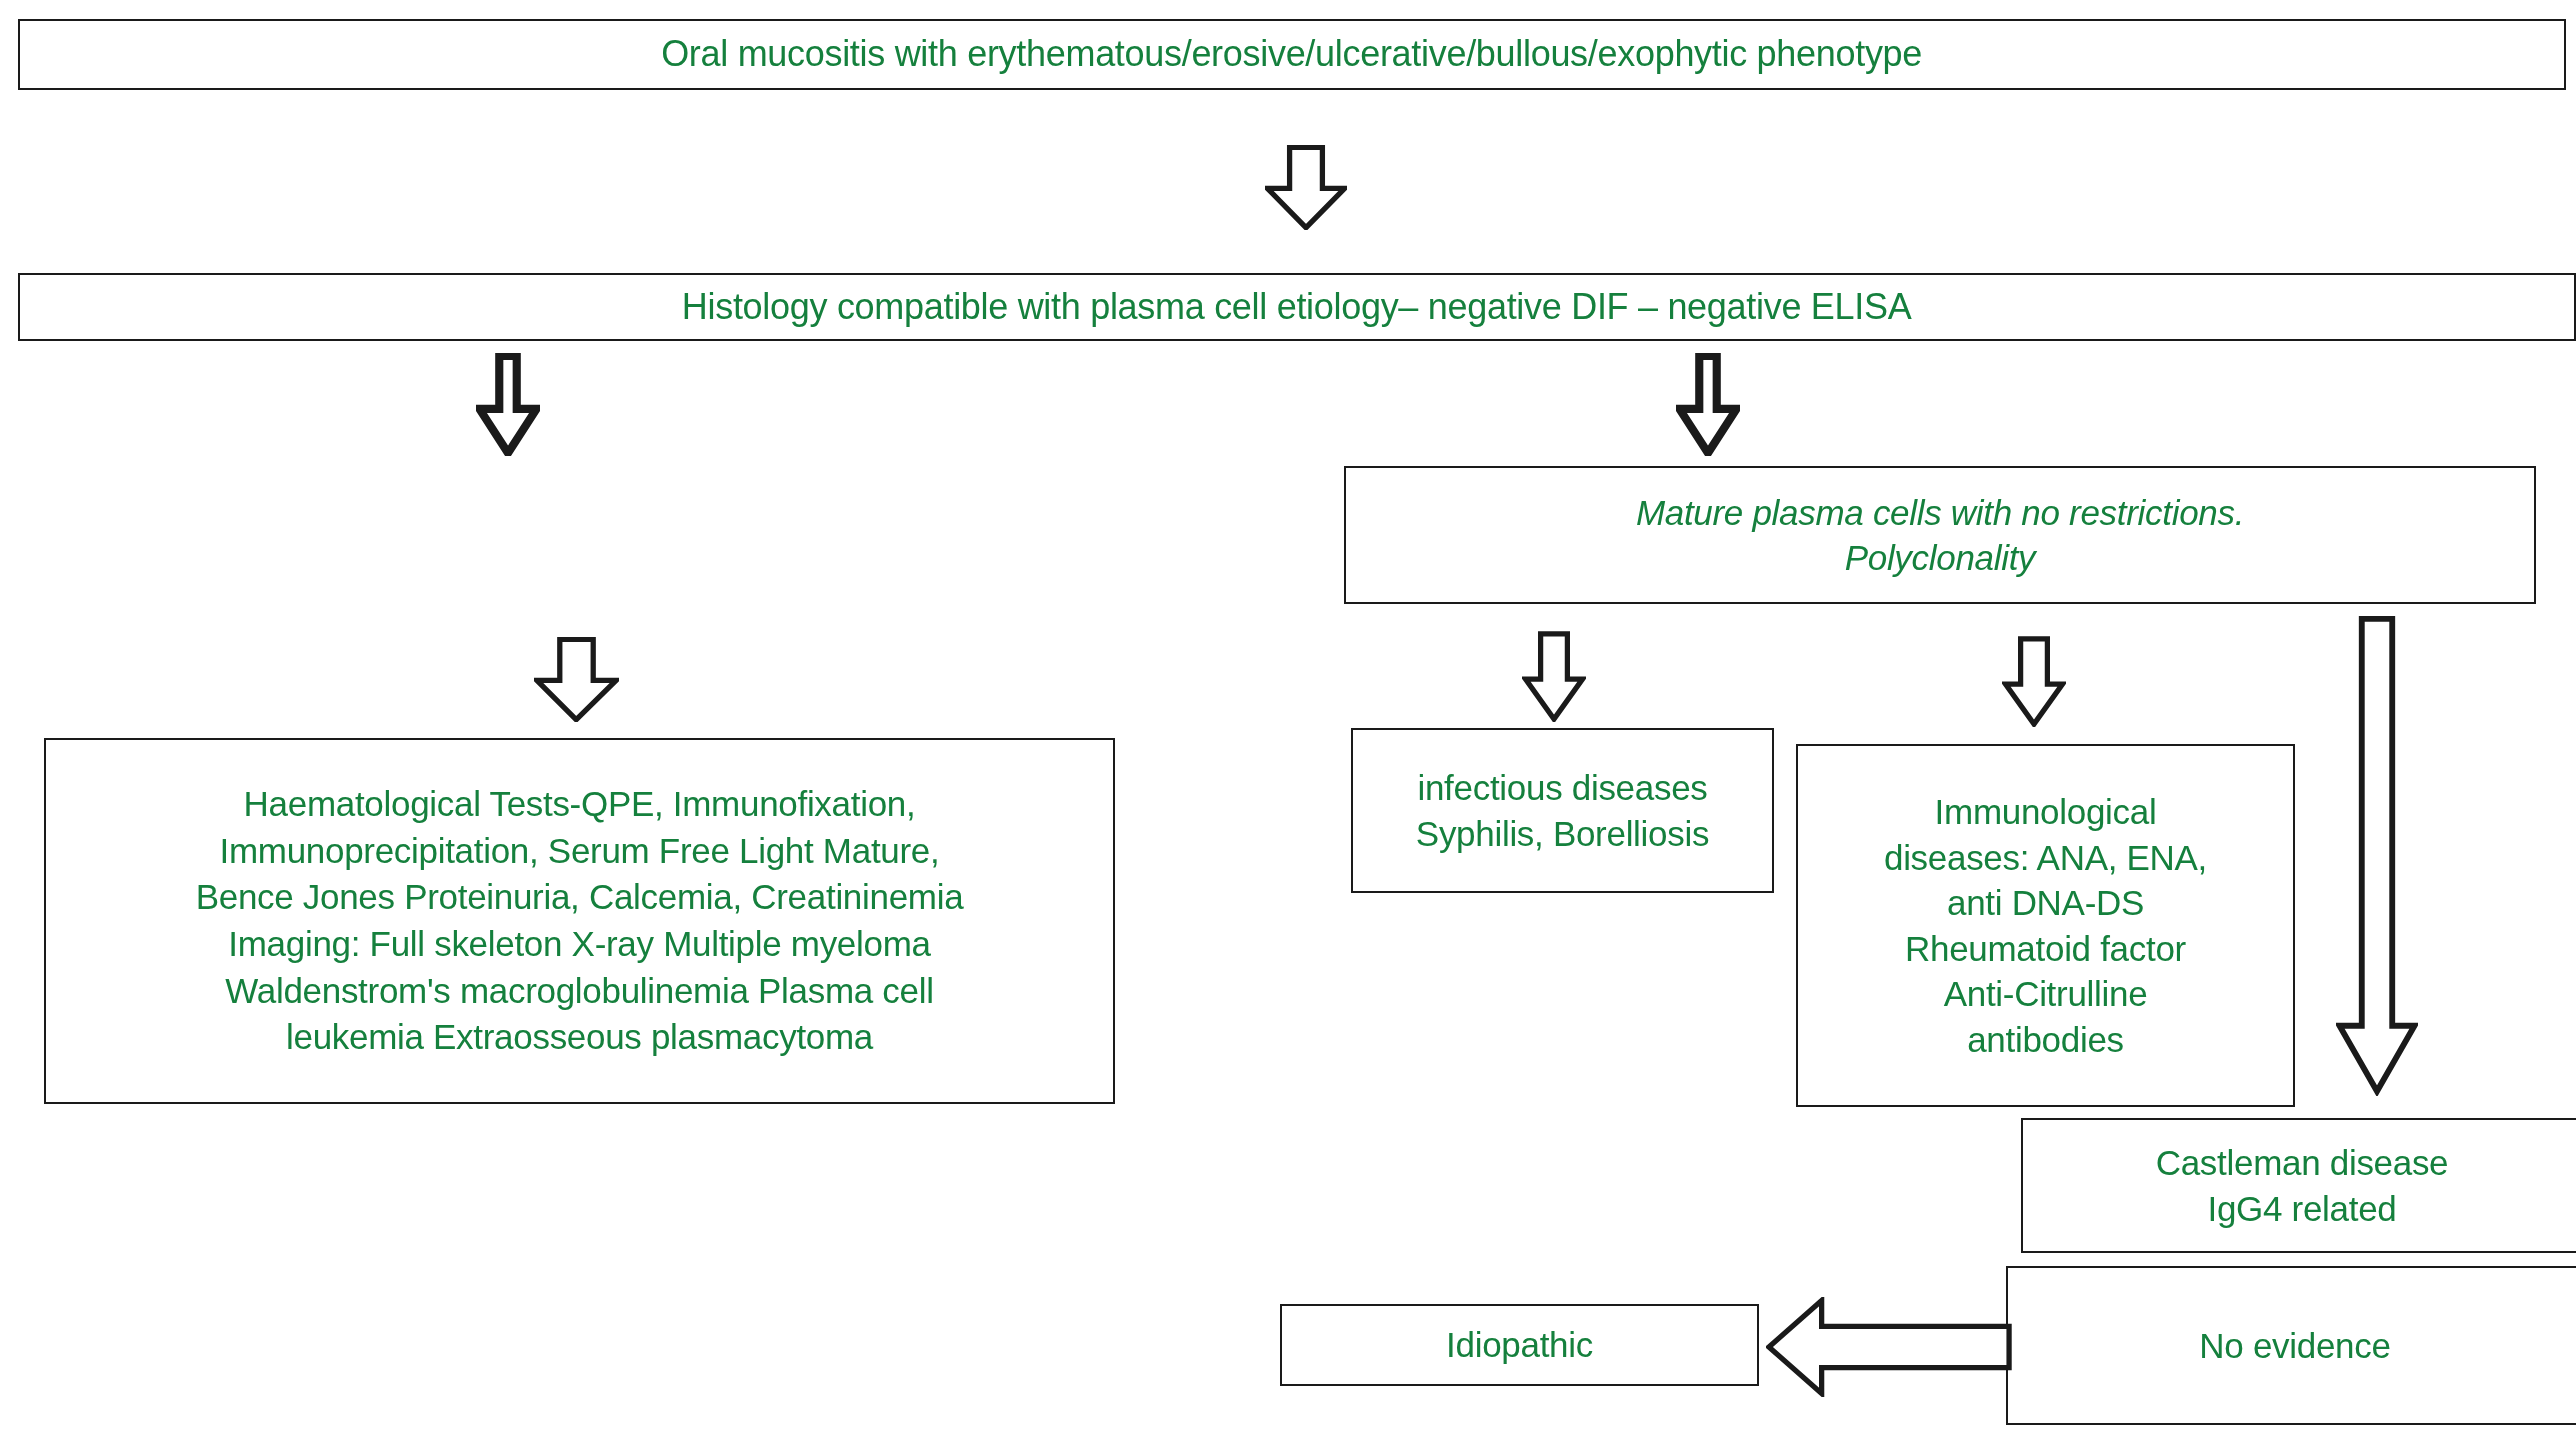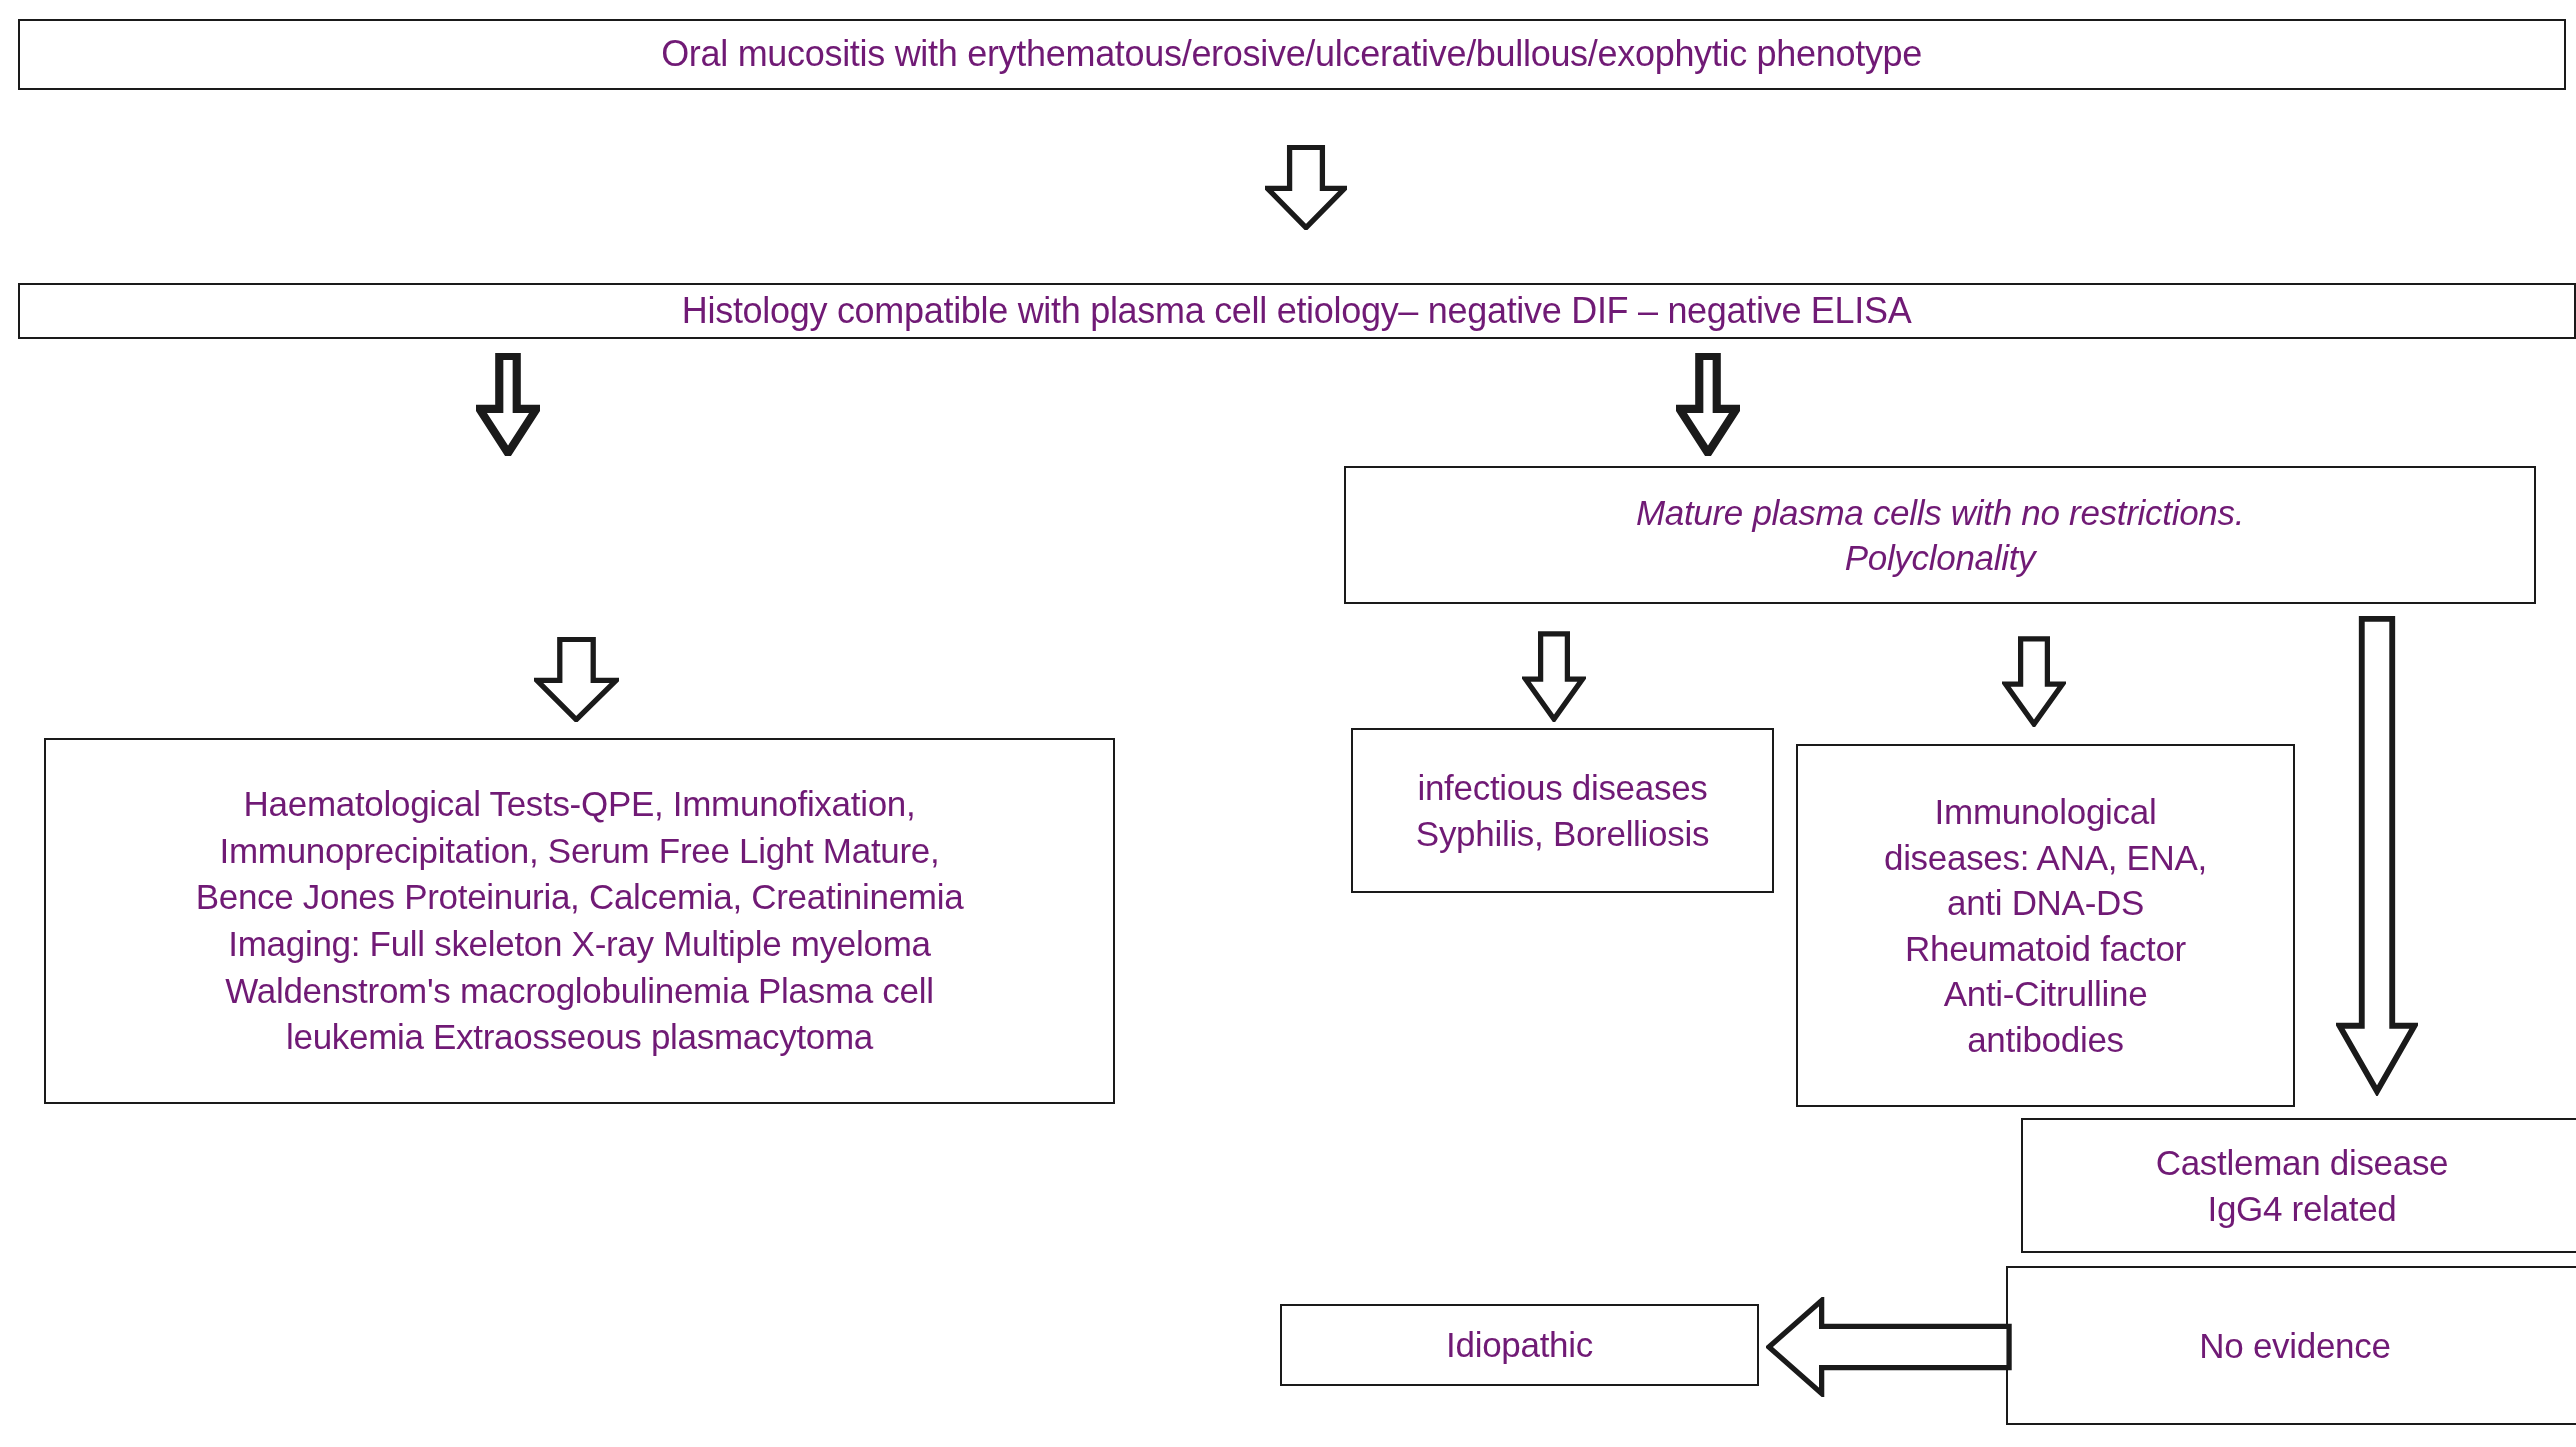--- a/index.html
+++ b/index.html
@@ -18,21 +18,21 @@
   }
   .box {
     position: absolute;
     box-sizing: border-box;
     border: 2.9px solid #1a1a1a;
     background: #ffffff;
     display: flex;
     align-items: center;
     justify-content: center;
     text-align: center;
-    color: #701a75;
+    color: #15803d;
     font-size: 35px;
     line-height: 1.30;
     letter-spacing: -0.3px;
     padding: 3.5px 8.2px;
     white-space: pre-line;
   }
   .arrow {
     position: absolute;
     overflow: visible;
   }
@@ -56,21 +56,21 @@
 <div id="canvas">
 
   <div class="box" style="left:17.6px; top:19.3px; width:2548px; height:71px; font-size:36px;">Oral mucositis with erythematous/erosive/ulcerative/bullous/exophytic phenotype</div>
 
   <div class="arrow" style="left:1265px; top:145px; width:82px; height:85px;">
     <svg viewBox="0 0 140 145" preserveAspectRatio="none">
       <polygon points="42,4 98,4 98,74 136,74 70,141 4,74 42,74"></polygon>
     </svg>
   </div>
 
-  <div class="box" style="left:17.6px; top:283px; width:2558px; height:56px; font-size:36px;">Histology compatible with plasma cell etiology– negative DIF – negative ELISA</div>
+  <div class="box" style="left:17.6px; top:273px; width:2558px; height:68px; font-size:36px;">Histology compatible with plasma cell etiology– negative DIF – negative ELISA</div>
 
   <div class="arrow thin" style="left:476px; top:353px; width:64px; height:103px;">
     <svg viewBox="0 0 110 175" preserveAspectRatio="none">
       <polygon points="40,5 70,5 70,95 104,95 55,170 6,95 40,95"></polygon>
     </svg>
   </div>
 
   <div class="arrow thin" style="left:1676px; top:353px; width:64px; height:103px;">
     <svg viewBox="0 0 110 175" preserveAspectRatio="none">
       <polygon points="40,5 70,5 70,95 104,95 55,170 6,95 40,95"></polygon>

